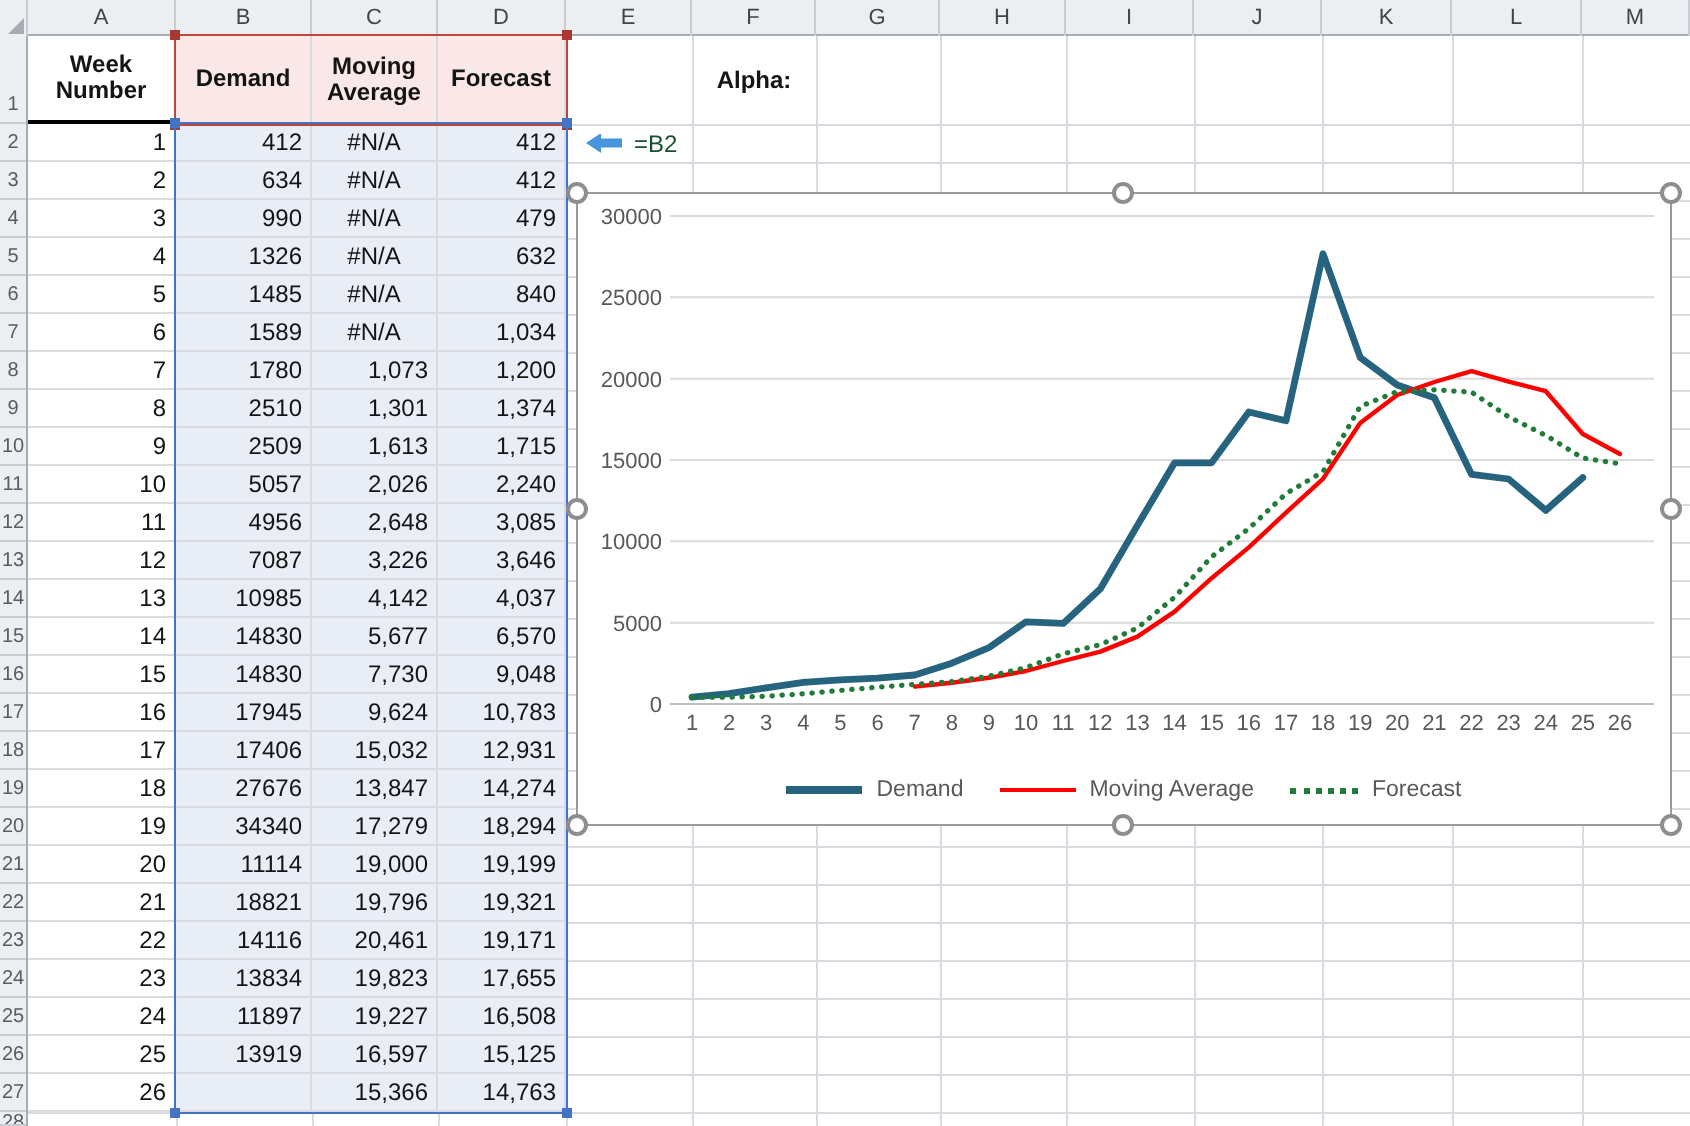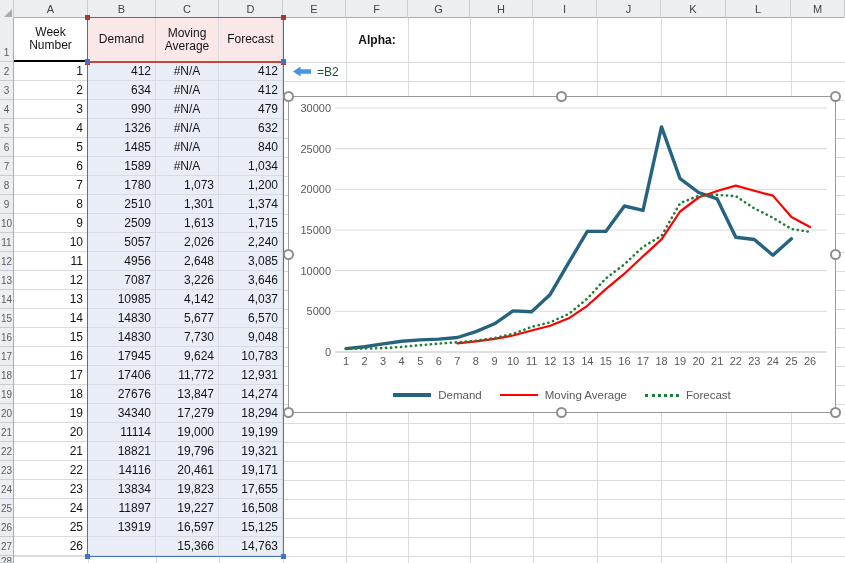--- a/index.html
+++ b/index.html
@@ -28,21 +28,21 @@
   
   .vline { position:absolute; top:18px; bottom:0; width:1px; background:#D8DBE0; z-index:0; }
   #hlines { position:absolute; left:14px; right:0; top:62px; bottom:0; z-index:0;
             background:repeating-linear-gradient(to bottom, #D8DBE0 0 1px, transparent 1px 19px); }
 
   
   #tbl { position:absolute; left:14px; top:18px; width:270px; display:grid;
          grid-template-columns:74px 68px 63px 64px; grid-template-rows:44px; grid-auto-rows:19px; z-index:2; }
   .c { border-right:1px solid #D8DBE0; border-bottom:1px solid #D8DBE0; background:#fff;
        font-size:12px; color:#141414; display:flex; align-items:center; justify-content:flex-end; padding-right:4px; }
-  .c.hdr { font-weight:normal; justify-content:center; text-align:center; padding:0 2px; line-height:13px; font-size:12px; }
+  .c.hdr { font-weight:bold; justify-content:center; text-align:center; padding:0 2px; line-height:13px; font-size:12px; }
   .c.a1 { border-bottom:2px solid #000; }
   .c.pink { background:#FAE8E8; }
   .c.blue { background:#E9EDF6; }
   .c.na { justify-content:center; padding-right:0; }
 
   
   #redrange { position:absolute; left:87px; top:17px; width:197px; height:46px;
               border:1.5px solid #BA463C; z-index:6; pointer-events:none; }
   #bluerange { position:absolute; left:87px; top:61px; width:197px; height:496px;
                border:1.5px solid #4472C4; z-index:6; pointer-events:none; }
@@ -209,21 +209,21 @@
       <div class="c">15</div>
       <div class="c blue">14830</div>
       <div class="c blue">7,730</div>
       <div class="c blue">9,048</div>
       <div class="c">16</div>
       <div class="c blue">17945</div>
       <div class="c blue">9,624</div>
       <div class="c blue">10,783</div>
       <div class="c">17</div>
       <div class="c blue">17406</div>
-      <div class="c blue">11,772</div>
+      <div class="c blue">15,032</div>
       <div class="c blue">12,931</div>
       <div class="c">18</div>
       <div class="c blue">27676</div>
       <div class="c blue">13,847</div>
       <div class="c blue">14,274</div>
       <div class="c">19</div>
       <div class="c blue">34340</div>
       <div class="c blue">17,279</div>
       <div class="c blue">18,294</div>
       <div class="c">20</div>

